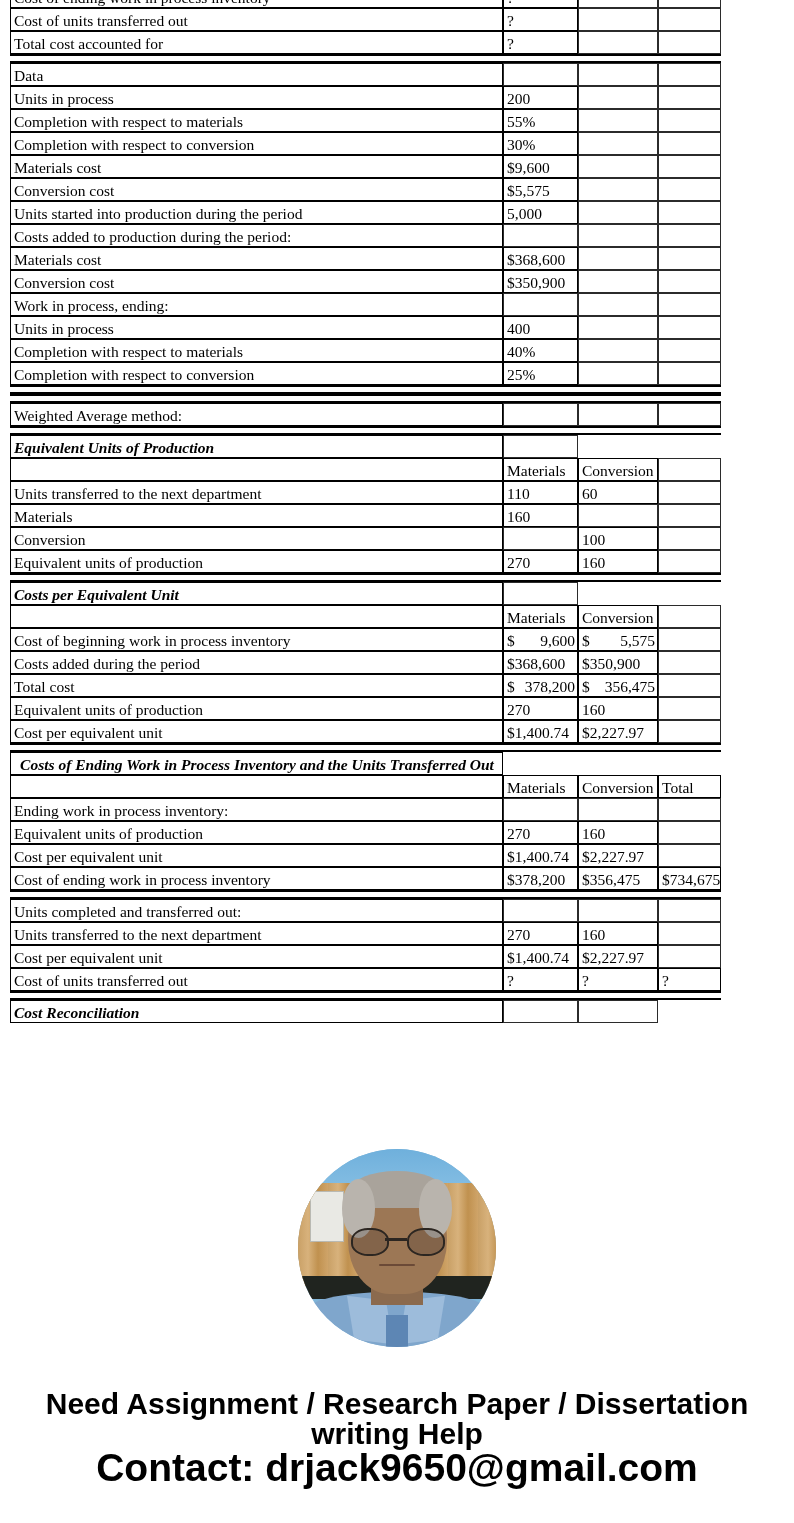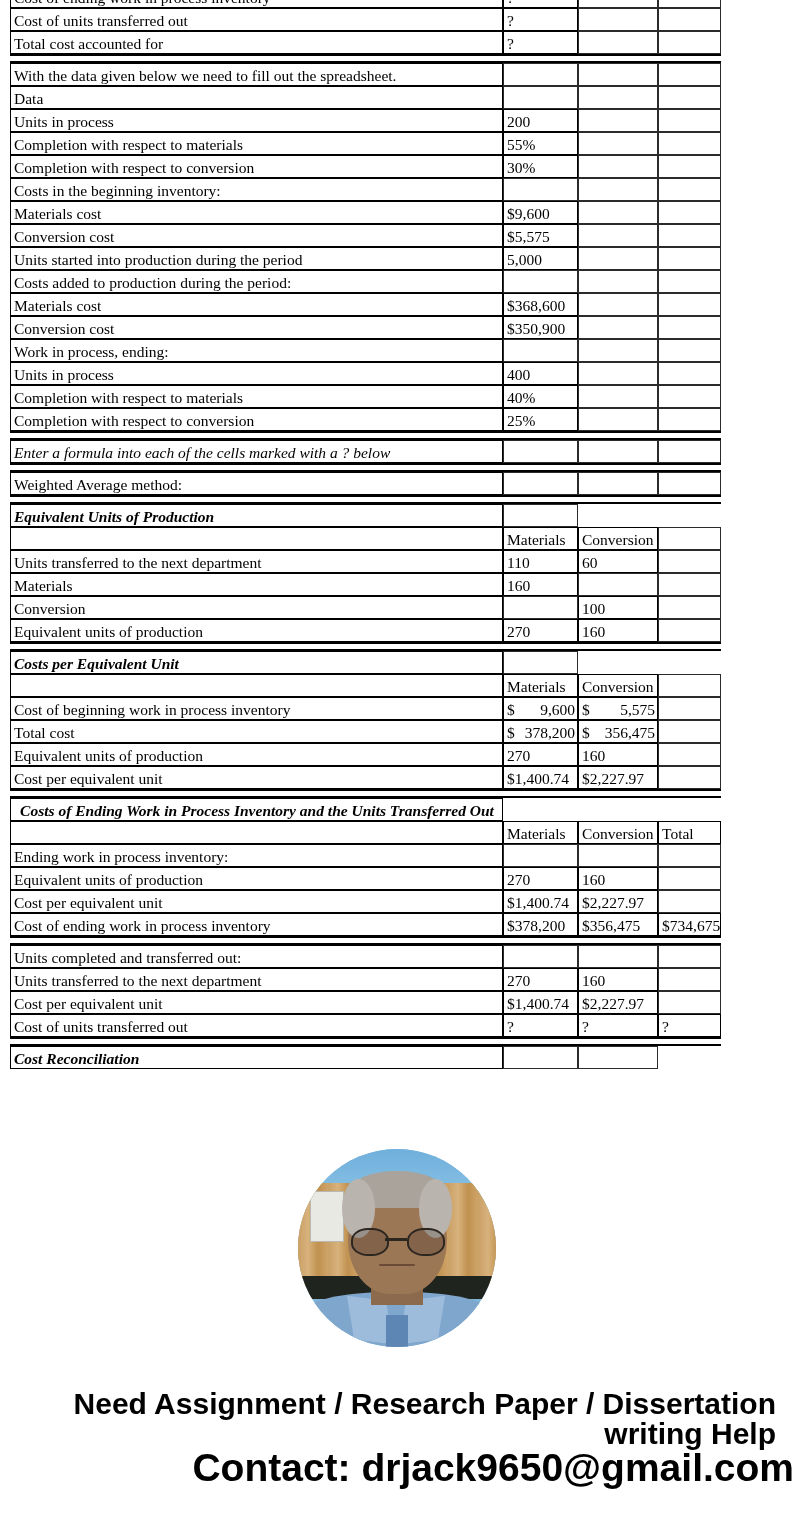--- a/index.html
+++ b/index.html
@@ -225,21 +225,21 @@
     background: #6b4a37;
     border-radius: 2px;
   }
 
   
   .footer {
     position: absolute;
     left: 0;
     top: 1389px;
     width: 794px;
-    text-align: right;
+    text-align: center;
     font-family: "Liberation Sans", "DejaVu Sans", sans-serif;
     font-weight: bold;
     color: #000;
   }
   .footer .line1 {
     font-size: 30px;
     line-height: 30px;
     padding: 0 18px;
   }
   .footer .line2 {
@@ -279,26 +279,20 @@
             <td class="blank">&nbsp;</td>
             <td class="blank">&nbsp;</td>
           </tr>
           <tr class="sep">
             <td></td>
             <td></td>
             <td></td>
             <td></td>
           </tr>
           <tr>
-            <td>With the data given below we need to fill out the spreadsheet.</td>
-            <td class="blank">&nbsp;</td>
-            <td class="blank">&nbsp;</td>
-            <td class="blank">&nbsp;</td>
-          </tr>
-          <tr>
             <td class="b">Data</td>
             <td class="blank">&nbsp;</td>
             <td class="blank">&nbsp;</td>
             <td class="blank">&nbsp;</td>
           </tr>
           <tr>
             <td>Units in process</td>
             <td>200</td>
             <td class="blank">&nbsp;</td>
             <td class="blank">&nbsp;</td>
@@ -309,26 +303,20 @@
             <td class="blank">&nbsp;</td>
             <td class="blank">&nbsp;</td>
           </tr>
           <tr>
             <td>Completion with respect to conversion</td>
             <td>30%</td>
             <td class="blank">&nbsp;</td>
             <td class="blank">&nbsp;</td>
           </tr>
           <tr>
-            <td>Costs in the beginning inventory:</td>
-            <td class="blank">&nbsp;</td>
-            <td class="blank">&nbsp;</td>
-            <td class="blank">&nbsp;</td>
-          </tr>
-          <tr>
             <td>Materials cost</td>
             <td>$9,600</td>
             <td class="blank">&nbsp;</td>
             <td class="blank">&nbsp;</td>
           </tr>
           <tr>
             <td>Conversion cost</td>
             <td>$5,575</td>
             <td class="blank">&nbsp;</td>
             <td class="blank">&nbsp;</td>
@@ -379,26 +367,20 @@
             <td>Completion with respect to conversion</td>
             <td>25%</td>
             <td class="blank">&nbsp;</td>
             <td class="blank">&nbsp;</td>
           </tr>
           <tr class="sep">
             <td></td>
             <td></td>
             <td></td>
             <td></td>
-          </tr>
-          <tr>
-            <td class="i">Enter a formula into each of the cells marked with a ? below</td>
-            <td class="blank">&nbsp;</td>
-            <td class="blank">&nbsp;</td>
-            <td class="blank">&nbsp;</td>
           </tr>
           <tr class="sep">
             <td></td>
             <td></td>
             <td></td>
             <td></td>
           </tr>
           <tr>
             <td class="b">Weighted Average method:</td>
             <td class="blank">&nbsp;</td>
@@ -468,20 +450,26 @@
                 <span>$</span>
                 <span>9,600</span>
               </span>
             </td>
             <td>
               <span class="acct">
                 <span>$</span>
                 <span>5,575</span>
               </span>
             </td>
+            <td class="blank">&nbsp;</td>
+          </tr>
+          <tr>
+            <td>Costs added during the period</td>
+            <td>$368,600</td>
+            <td>$350,900</td>
             <td class="blank">&nbsp;</td>
           </tr>
           <tr>
             <td>Total cost</td>
             <td>
               <span class="acct">
                 <span>$</span>
                 <span>378,200</span>
               </span>
             </td>

